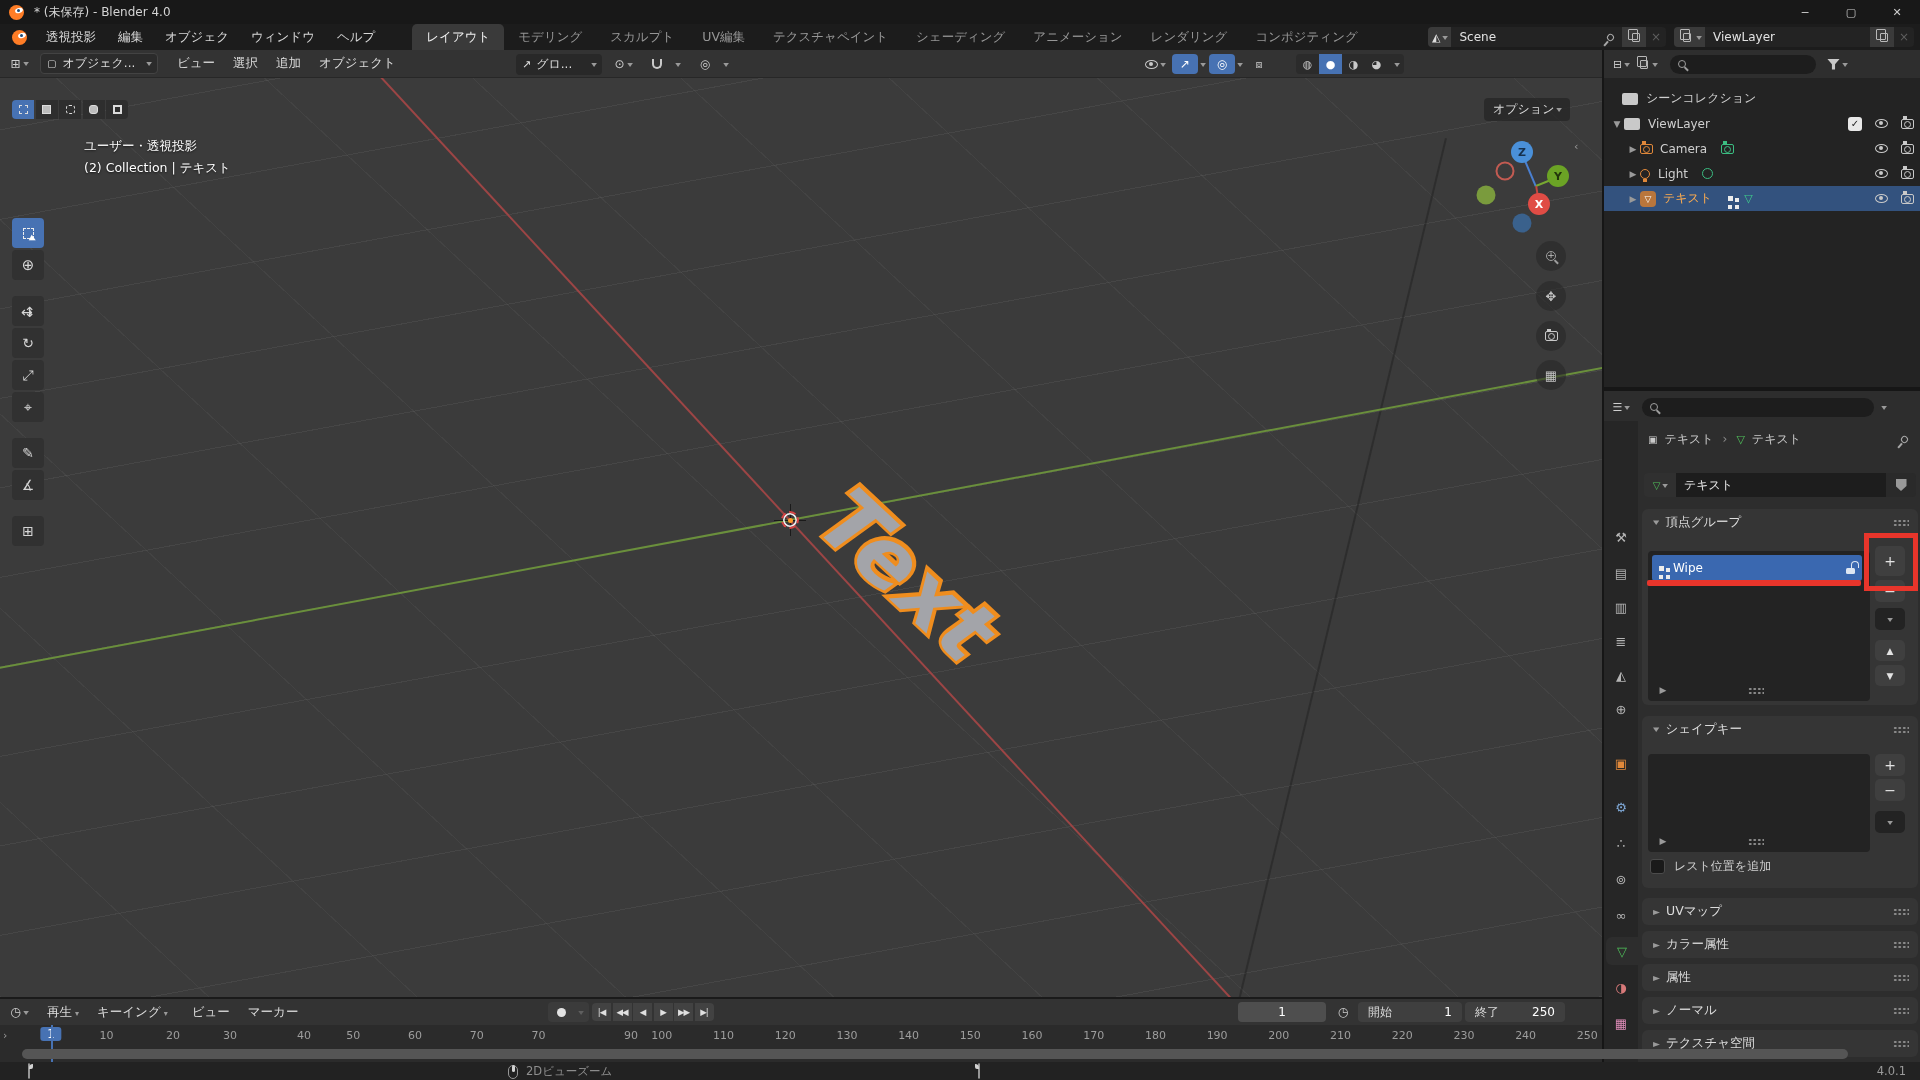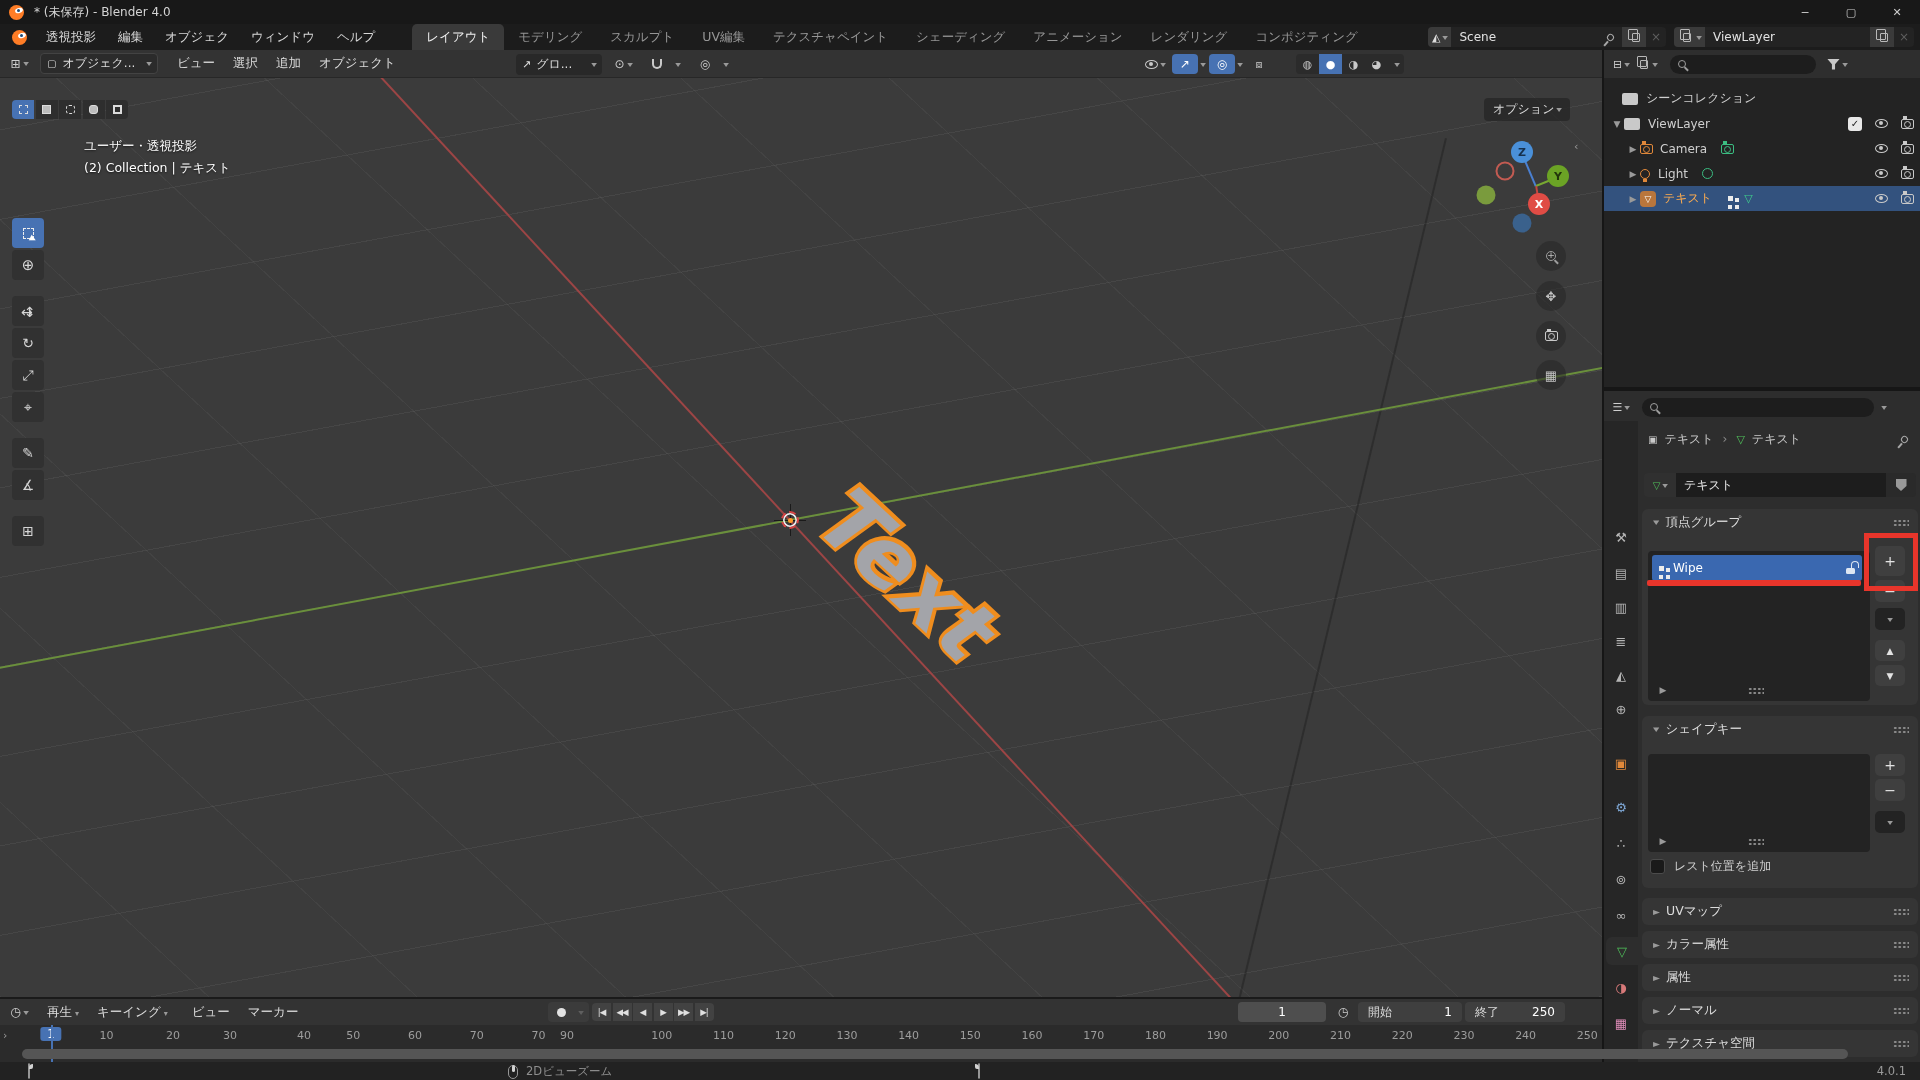--- a/index.html
+++ b/index.html
@@ -629,21 +629,21 @@
   <div class="abs" style="left:0;top:26px;width:1658px;height:22px">
       <span class="rtick cur" style="left: 51px;">1</span>
       <span class="rtick" style="left: 106.53px;">10</span>
       <span class="rtick" style="left: 173px;">20</span>
       <span class="rtick" style="left: 229.93px;">30</span>
       <span class="rtick" style="left: 304px;">40</span>
       <span class="rtick" style="left: 353.33px;">50</span>
       <span class="rtick" style="left: 415.03px;">60</span>
       <span class="rtick" style="left: 476.73px;">70</span>
       <span class="rtick" style="left: 538.43px;">70</span>
-      <span class="rtick" style="left: 567px;">90</span>
+      <span class="rtick" style="left: 631px;">90</span>
       <span class="rtick" style="left: 661.83px;">100</span>
       <span class="rtick" style="left: 723.53px;">110</span>
       <span class="rtick" style="left: 785.23px;">120</span>
       <span class="rtick" style="left: 846.93px;">130</span>
       <span class="rtick" style="left: 908.63px;">140</span>
       <span class="rtick" style="left: 970.33px;">150</span>
       <span class="rtick" style="left: 1032.03px;">160</span>
       <span class="rtick" style="left: 1093.73px;">170</span>
       <span class="rtick" style="left: 1155.43px;">180</span>
       <span class="rtick" style="left: 1217.13px;">190</span>

